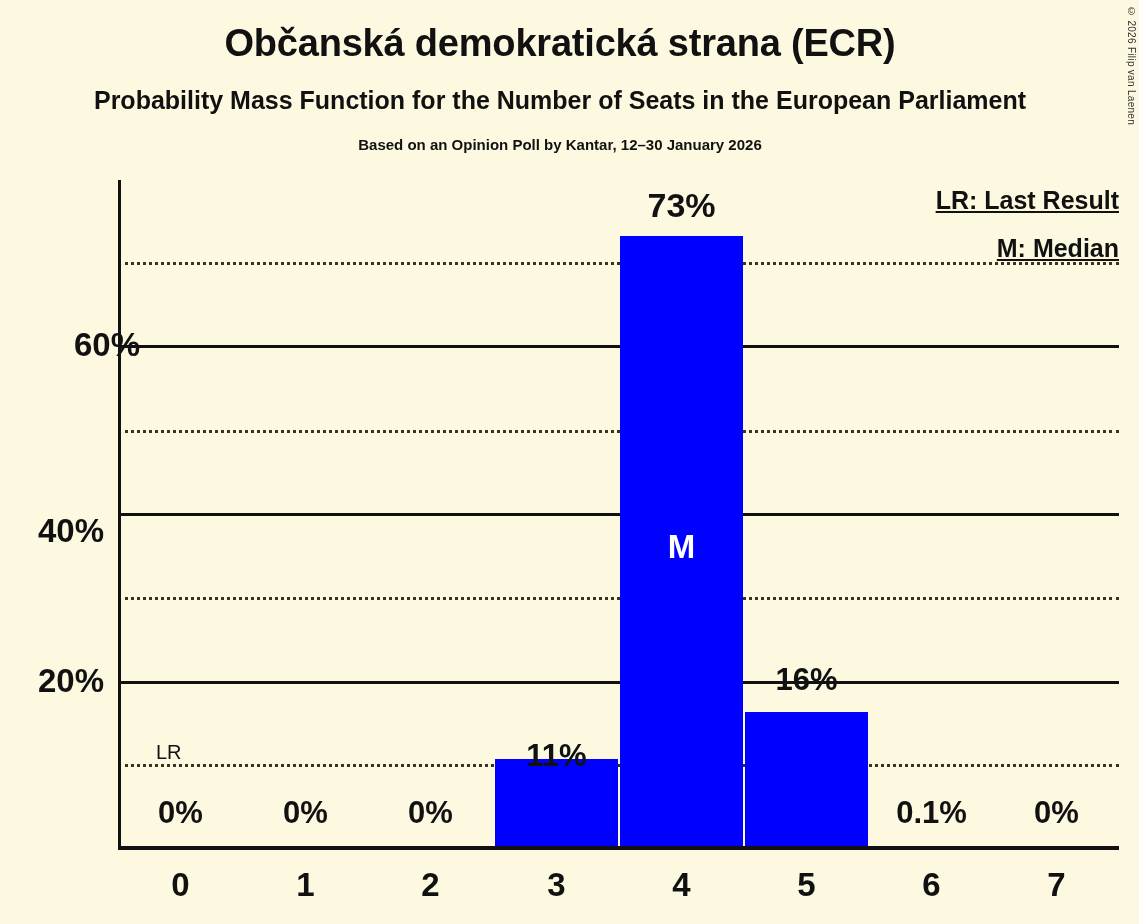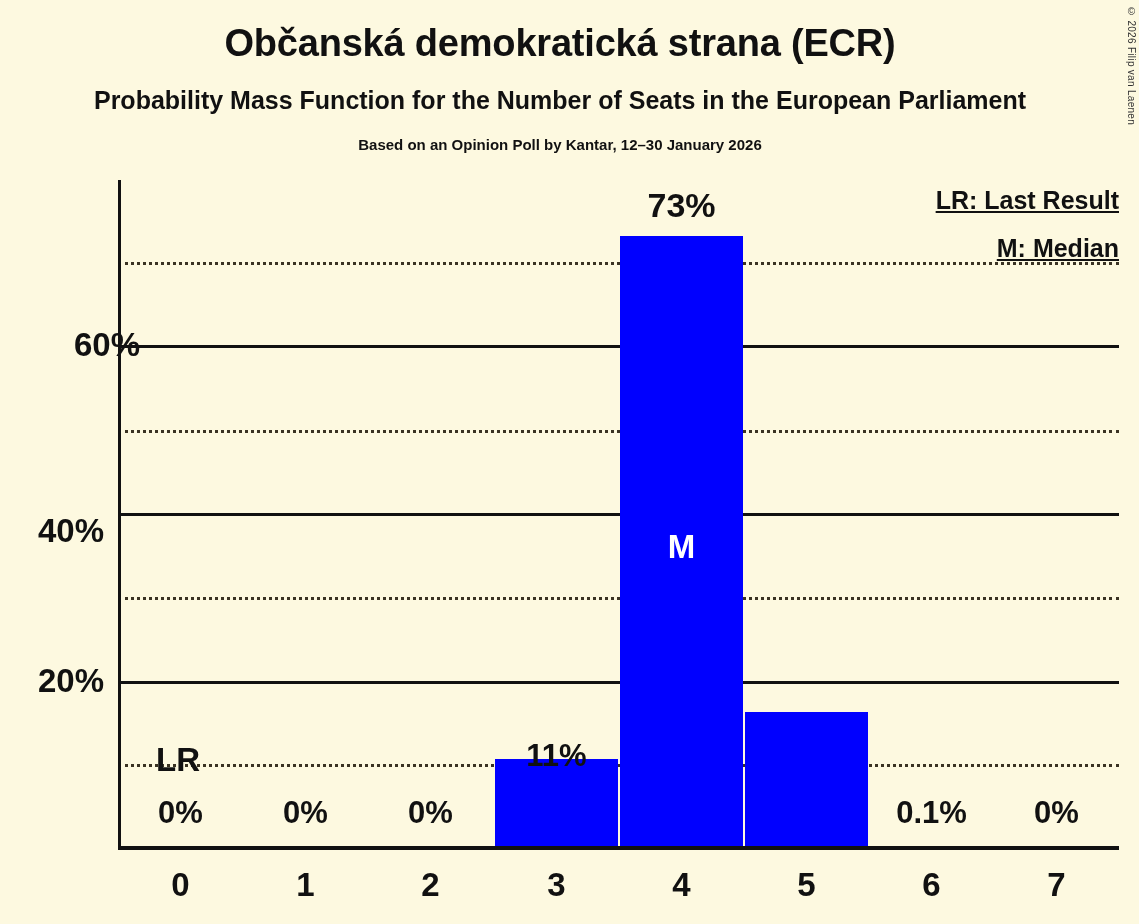--- a/index.html
+++ b/index.html
@@ -124,22 +124,22 @@
   .median-marker {
     position: absolute;
     width: 123px;
     text-align: center;
     color: #ffffff;
     font-size: 33px;
     font-weight: bold;
   }
   .lr-marker {
     position: absolute;
-    font-size: 33px;
-    font-weight: bold;
+    font-size: 20px;
+    font-weight: normal;
   }
   
   .legend {
     position: absolute;
     right: 20px;
     text-align: right;
     font-size: 25px;
     font-weight: bold;
     white-space: nowrap;
     text-decoration: underline;
@@ -179,20 +179,21 @@
 
   <div class="median-marker" style="left:620px; top:528px;">M</div>
 
   <div class="lr-marker" style="left:156px; top:741px;">LR</div>
 
   <div class="bar-value" style="left:118px; top:795px;">0%</div>
   <div class="bar-value" style="left:243px; top:795px;">0%</div>
   <div class="bar-value" style="left:368px; top:795px;">0%</div>
   <div class="bar-value" style="left:494px; top:738px;">11%</div>
   <div class="bar-value" style="left:619px; top:186px; font-size:34px;text-align:center;">73%</div>
+  <div class="bar-value" style="left:744px; top:662px;">16%</div>
   <div class="bar-value" style="left:869px; top:795px;">0.1%</div>
   <div class="bar-value" style="left:994px; top:795px;">0%</div>
 
   <div class="xtick" style="left:118px;">0</div>
   <div class="xtick" style="left:243px;">1</div>
   <div class="xtick" style="left:368px;">2</div>
   <div class="xtick" style="left:494px;">3</div>
   <div class="xtick" style="left:619px;">4</div>
   <div class="xtick" style="left:744px;">5</div>
   <div class="xtick" style="left:869px;">6</div>

